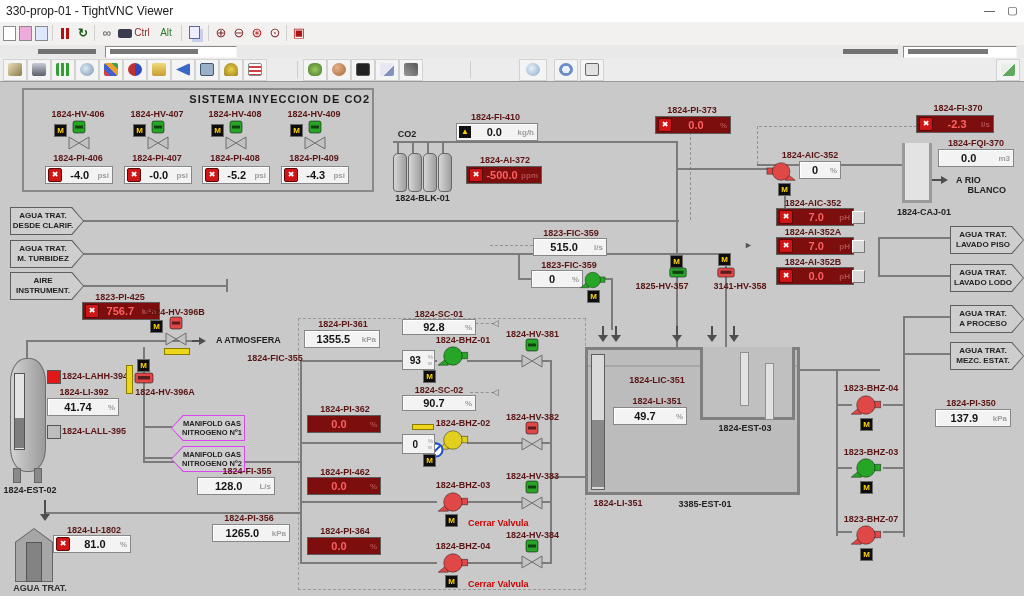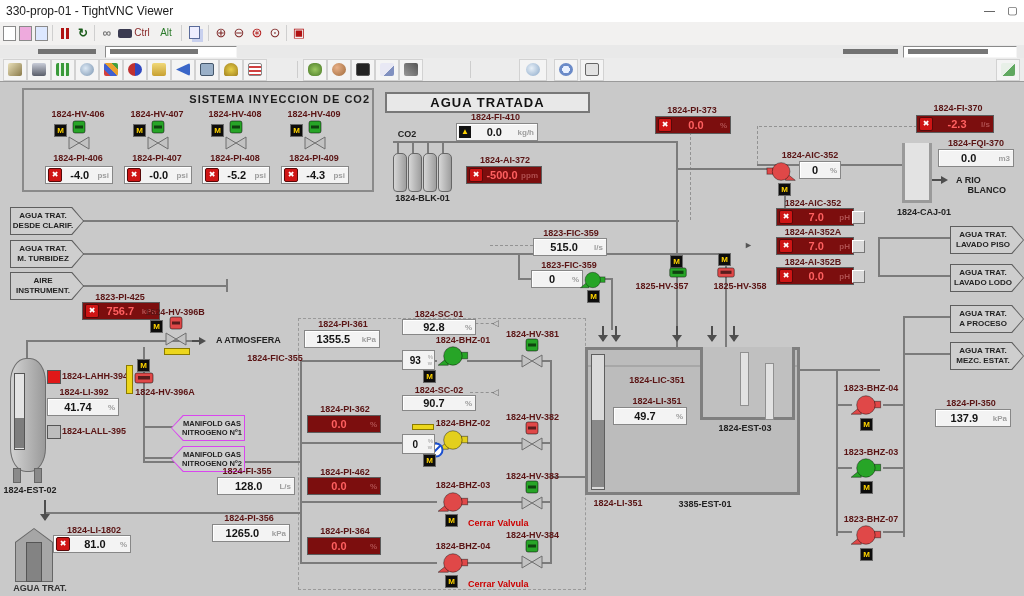--- a/index.html
+++ b/index.html
@@ -291,21 +291,20 @@
   <svg class="valve g" style="left:303px;top:38px" width="24" height="30">
       <use href="#sym-valve"></use>
     </svg>
   <div class="tag" style="left:274px;top:72px;width:80px">1824-PI-409</div>
   <div class="ro" style="left:281px;top:84px;width:62px">
       <span class="bx">✖</span>
       <span class="v">-4.3</span>
       <span class="u">psi</span>
     </div>
 
-  <div id="hdrbox">AGUA TRATADA</div>
   <div class="tag" style="left:448px;top:31px;width:95px">1824-FI-410</div>
   <div class="ro" style="left:456px;top:41px;width:76px">
       <span class="warnb">▲</span>
       <span class="v">0.0</span>
       <span class="u">kg/h</span>
     </div>
 
   <div class="lbl" style="left:392px;top:48px;width:30px">CO2</div>
   <div class="cyl" style="left:393px;top:71px"></div>
   <div class="cyl" style="left:408px;top:71px"></div>
@@ -495,21 +494,21 @@
 
   <span class="mb" style="left:670px;top:173px">M</span>
   <svg class="hv g" style="left:668px;top:185px" width="20" height="11">
       <use href="#sym-hvalve"></use>
     </svg>
   <div class="tag" style="left:634px;top:200px;width:56px">1825-HV-357</div>
   <span class="mb" style="left:718px;top:171px">M</span>
   <svg class="hv r" style="left:716px;top:185px" width="20" height="11">
       <use href="#sym-hvalve"></use>
     </svg>
-  <div class="tag" style="left:712px;top:200px;width:56px">1825-HV-358</div>
+  <div class="tag" style="left:712px;top:200px;width:56px">3141-HV-358</div>
 
   <div class="tag" style="left:312px;top:238px;width:62px">1824-PI-361</div>
   <div class="ro" style="left:304px;top:248px;width:70px">
       <span class="v">1355.5</span>
       <span class="u">kPa</span>
     </div>
   <div class="tag" style="left:408px;top:228px;width:62px">1824-SC-01</div>
   <div class="ro" style="left:402px;top:237px;width:68px;height:14px">
       <span class="v">92.8</span>
       <span class="u">%</span>
@@ -561,21 +560,21 @@
       <span class="u">%</span>
     </div>
   <div class="tag" style="left:432px;top:399px;width:62px">1824-BHZ-03</div>
   <svg class="pump r" style="left:435px;top:408px" width="34" height="24" viewBox="0 0 36 26">
       <use href="#sym-pump"></use>
     </svg>
   <span class="mb" style="left:445px;top:432px">M</span>
   <div class="cerrar" style="left:468px;top:436px">Cerrar Valvula</div>
 
   <div class="tag" style="left:216px;top:385px;width:62px">1824-FI-355</div>
-  <div class="ro" style="left:217px;top:395px;width:72px">
+  <div class="ro" style="left:197px;top:395px;width:72px">
       <span class="v">128.0</span>
       <span class="u">L/s</span>
     </div>
   <div class="tag" style="left:218px;top:432px;width:62px">1824-PI-356</div>
   <div class="ro" style="left:212px;top:442px;width:72px">
       <span class="v">1265.0</span>
       <span class="u">kPa</span>
     </div>
 
   <div class="tag" style="left:314px;top:445px;width:62px">1824-PI-364</div>

